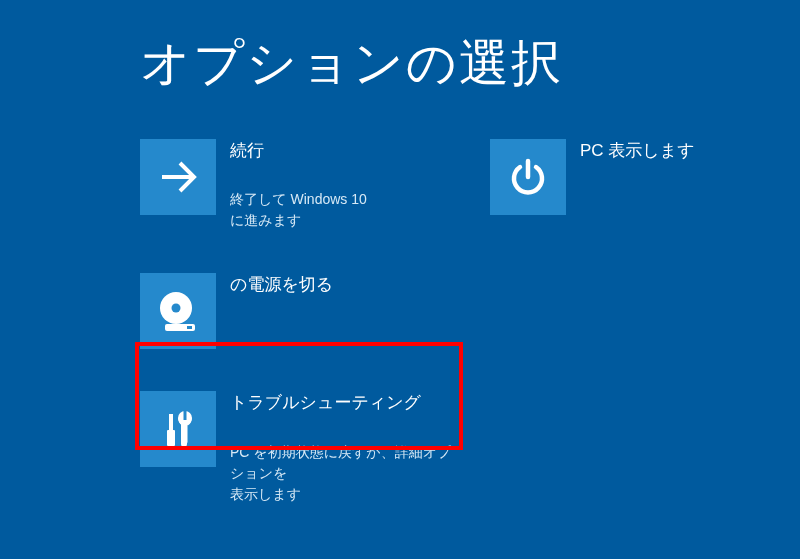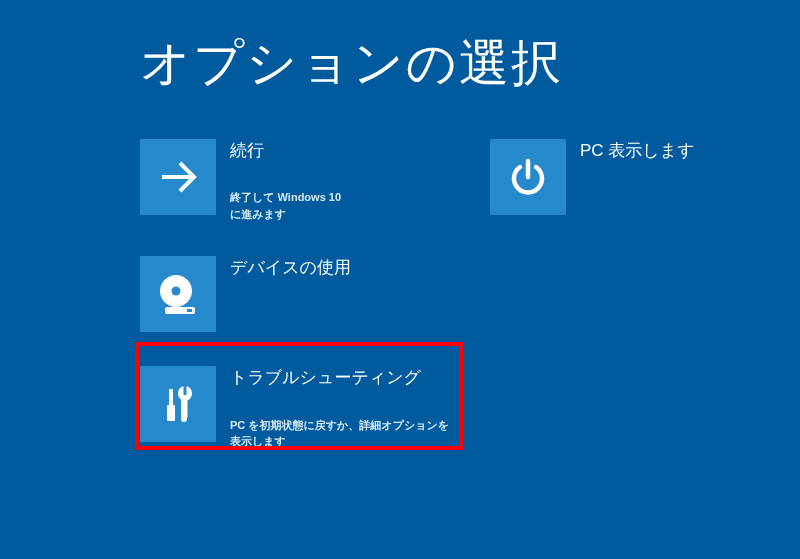--- a/index.html
+++ b/index.html
@@ -25,21 +25,21 @@
       letter-spacing: 2px;
       margin-bottom: 38px;
     }
     .options-grid {
       display: flex;
       gap: 30px;
     }
     .options-col {
       display: flex;
       flex-direction: column;
-      gap: 20px;
+      gap: 28px;
     }
     .options-col.left {
       width: 320px;
     }
     .options-col.right {
       width: 280px;
     }
     .option-tile {
       display: flex;
       align-items: flex-start;
@@ -60,24 +60,24 @@
       padding-top: 2px;
       flex: 1;
     }
     .option-title {
       font-size: 17px;
       font-weight: 400;
       margin-bottom: 5px;
       line-height: 1.2;
     }
     .option-desc {
-      font-size: 11px;
+      font-size: 14px;
       line-height: 1.5;
       color: #d6e9f6;
-      font-weight: 700;
+      font-weight: 400;
       margin-top: 28px;
     }
     .highlight-box {
       position: absolute;
       border: 4px solid #ff0000;
       pointer-events: none;
     }
     svg {
       display: block;
     }
@@ -109,21 +109,21 @@
       <div class="option-tile">
         <div class="option-icon">
           <svg width="50" height="50" viewBox="0 0 50 50">
             <circle cx="23" cy="22" r="16" fill="#ffffff"></circle>
             <circle cx="23" cy="22" r="4.5" fill="#2589cc"></circle>
             <rect x="12" y="38" width="30" height="7" rx="2" fill="#ffffff"></rect>
             <rect x="34" y="40" width="5" height="3" fill="#2589cc"></rect>
           </svg>
         </div>
         <div class="option-text">
-          <div class="option-title">デバイスの使用</div>
+          <div class="option-title">の電源を切る</div>
         </div>
       </div>
 
       <div class="option-tile">
         <div class="option-icon">
           <svg width="46" height="46" viewBox="0 0 46 46">
             <g fill="#ffffff">
 
               <rect x="14" y="8" width="4" height="16"></rect>
               <rect x="12" y="24" width="8" height="16" rx="1"></rect>

